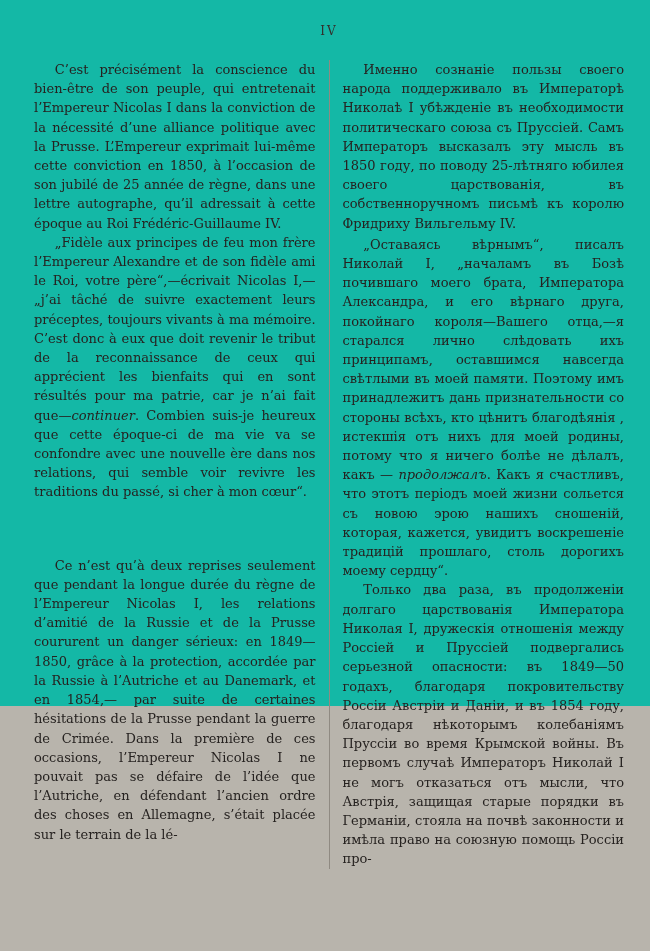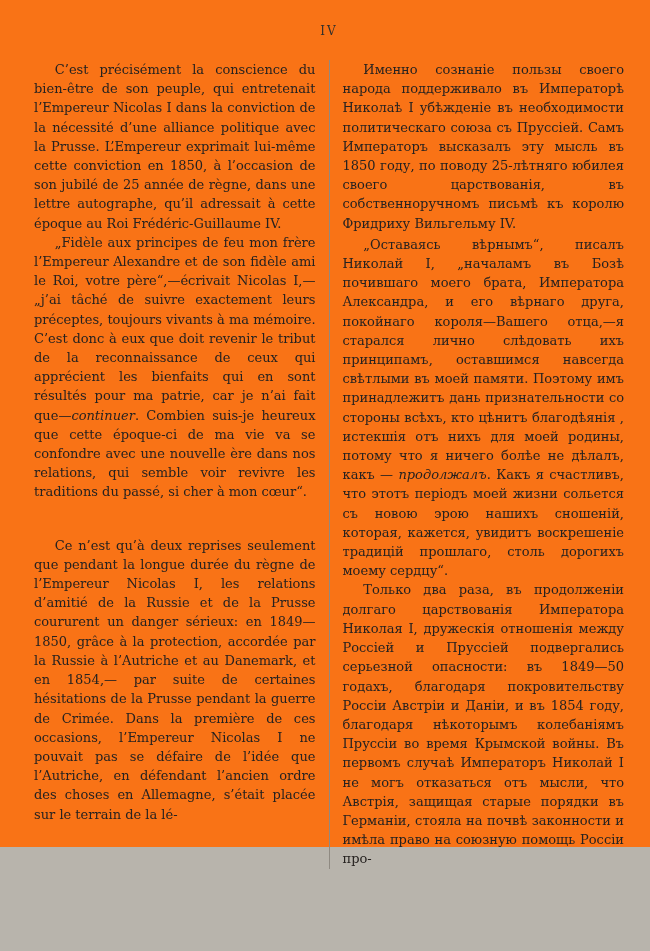--- a/index.html
+++ b/index.html
@@ -9,22 +9,22 @@
   body {
     width: 650px;
     height: 951px;
     background: #b8b4ac;
     font-family: "DejaVu Serif", serif;
     overflow: hidden;
   }
   .page {
     box-sizing: border-box;
     width: 650px;
-    height: 847px;
-    background: #f97316;
+    height: 706px;
+    background: #14b8a6;
     color: #262220;
     padding: 24px 26px 16px 34px;
   }
   .page-number {
     text-align: center;
     font-size: 12px;
     letter-spacing: 2px;
     font-variant: small-caps;
     margin-bottom: 22px;
     color: #33302c;
@@ -41,21 +41,21 @@
   }
   .divider {
     width: 1px;
     background: #8f8a82;
     margin: 0 13px;
   }
   p.para {
     margin: 0;
     text-indent: 1.6em;
   }
-  p.para.gap-before-large { margin-top: 34px; }
+  p.para.gap-before-large { margin-top: 54px; }
   p.para.gap-before-small { margin-top: 2px; }
   i { font-style: italic; }
 </style>
 </head>
 <body>
 
 <div class="page">
   <div class="page-number">IV</div>
   <div class="columns">
     <div class="column" id="col-left">

